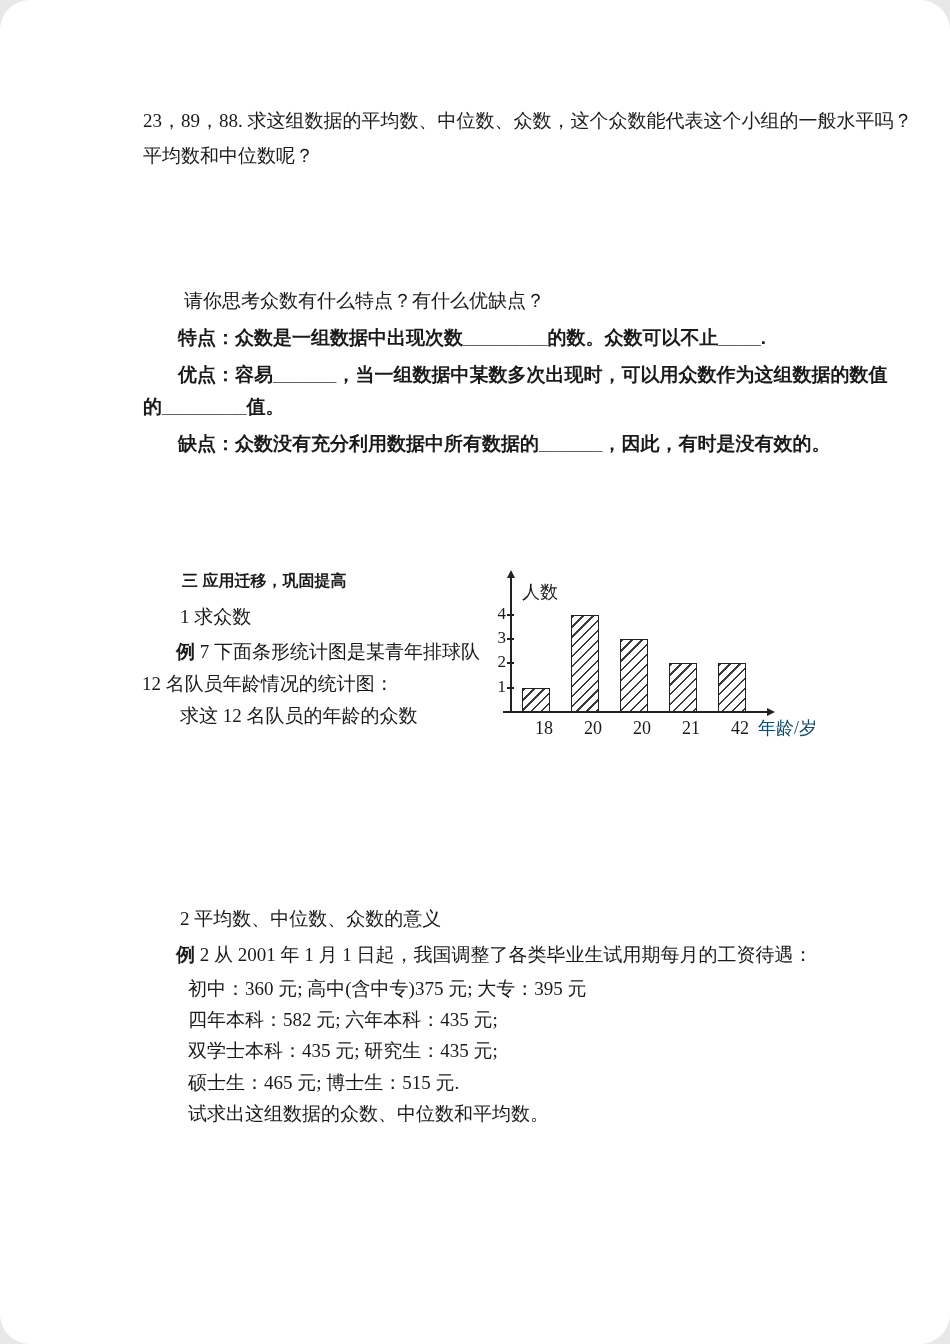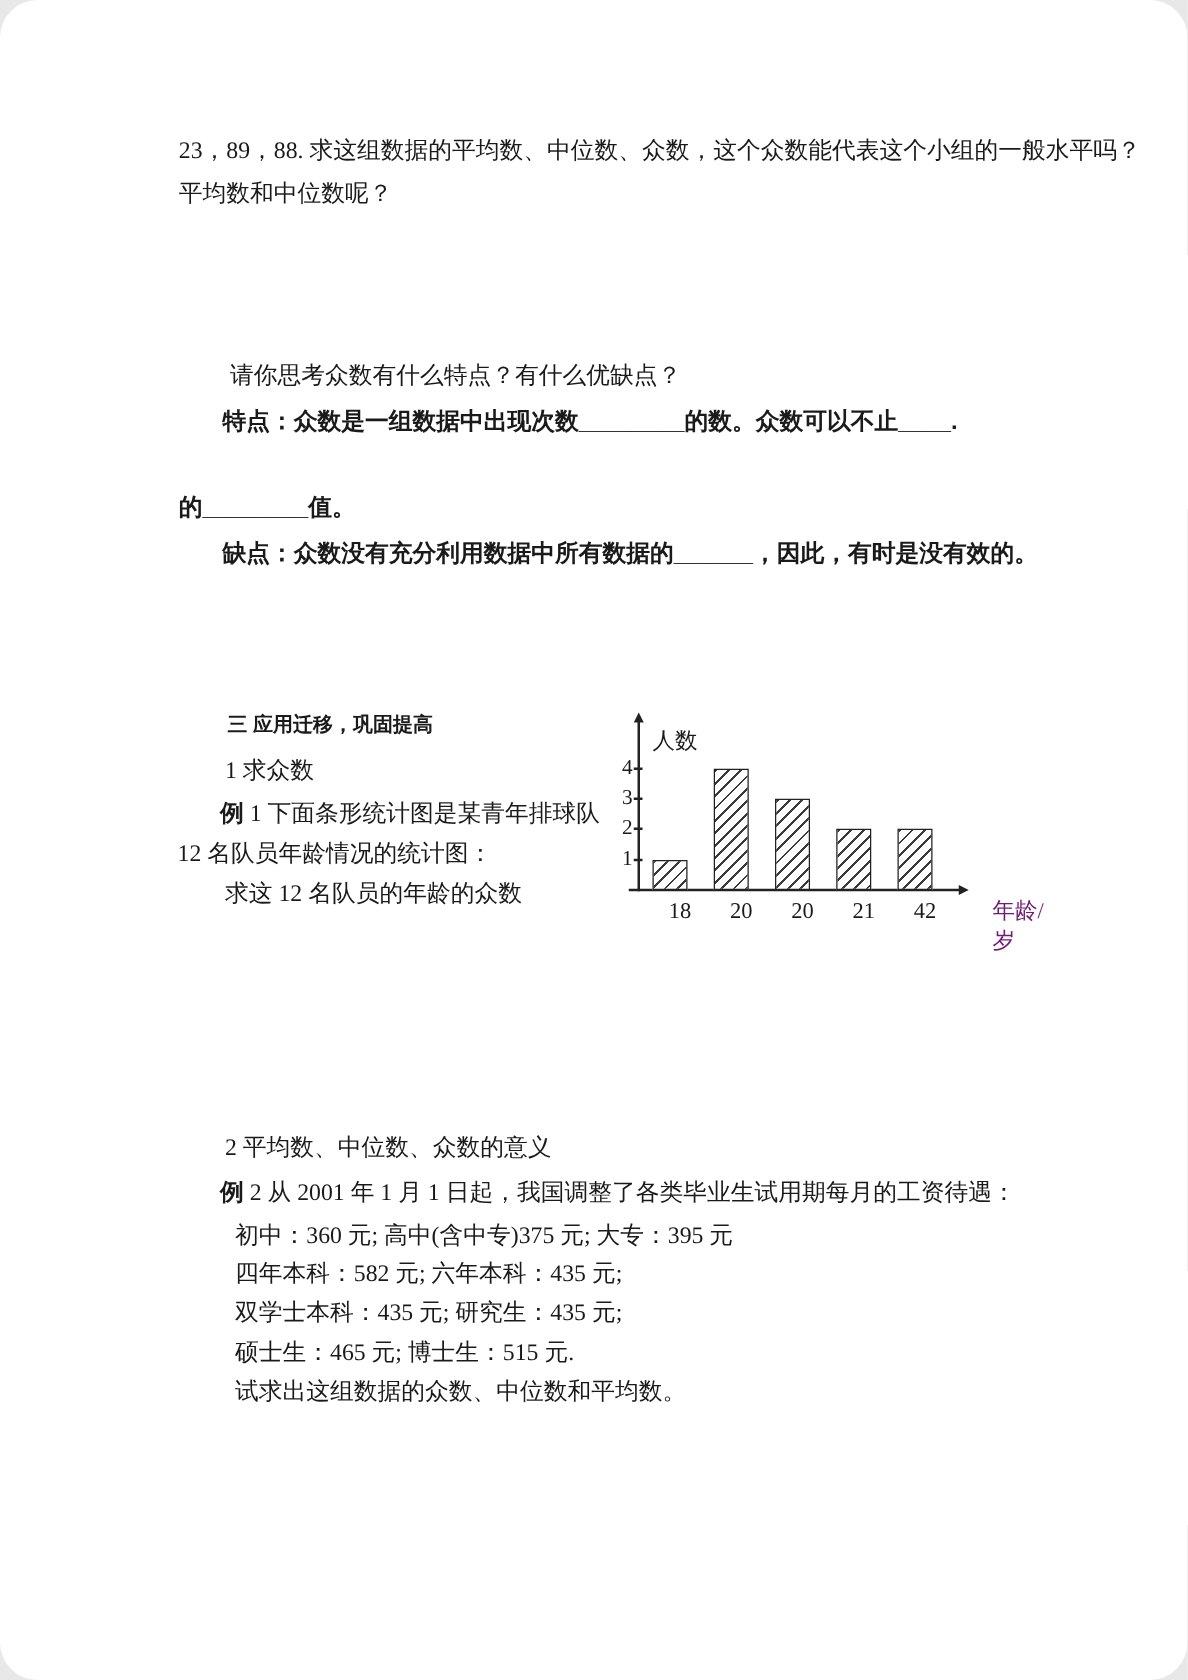--- a/index.html
+++ b/index.html
@@ -58,39 +58,40 @@
   .ylab{
     position:absolute;left:0;width:18px;text-align:right;
     font-size:17px;line-height:18px;color:#1a1a1a;
   }
   .ytick{position:absolute;width:7px;height:2px;background:#222;left:19px;}
   .xlab{
     position:absolute;width:34px;text-align:right;
     font-size:18px;line-height:20px;color:#1a1a1a;top:146px;
   }
   #ylabel{position:absolute;left:34px;top:8px;font-size:18px;color:#1a1a1a;}
-  #xlabel{position:absolute;left:270px;top:144px;font-size:18px;color:#701a75;margin-left:36px;}
+  #xlabel{position:absolute;left:270px;top:144px;font-size:18px;color:#0c4a6e;}
 </style>
 </head>
 <body>
 
 <div id="page">
 
   <div class="line" style="left:143px;top:110px">23，89，88. 求这组数据的平均数、中位数、众数，这个众数能代表这个小组的一般水平吗？</div>
   <div class="line" style="left:143px;top:145px">平均数和中位数呢？</div>
 
   <div class="line" style="left:184px;top:290px">请你思考众数有什么特点？有什么优缺点？</div>
   <div class="line bold" style="left:178px;top:327px">特点：众数是一组数据中出现次数________的数。众数可以不止____.</div>
+  <div class="line bold" style="left:178px;top:364px">优点：容易______，当一组数据中某数多次出现时，可以用众数作为这组数据的数值</div>
   <div class="line bold" style="left:143px;top:396px">的________值。</div>
   <div class="line bold" style="left:178px;top:433px">缺点：众数没有充分利用数据中所有数据的______，因此，有时是没有效的。</div>
 
   <div class="line bold" style="left:182px;top:570px;font-size:16px">三 应用迁移，巩固提高</div>
   <div class="line" style="left:180px;top:606px">1 求众数</div>
 
-  <div class="line" style="left:176px;top:641px"><span class="b-inline">例</span><span> 1 下面条形统计图是某青年排球队</span></div>
+  <div class="line" style="left:176px;top:641px"><span class="b-inline">例</span><span> 7 下面条形统计图是某青年排球队</span></div>
   <div class="line" style="left:142px;top:673px">12 名队员年龄情况的统计图：</div>
   <div class="line" style="left:180px;top:705px">求这 12 名队员的年龄的众数</div>
 
   <div id="chart">
     <div class="arrow-up"></div>
     <div id="y-axis" class="axis"></div>
     <div id="x-axis" class="axis"></div>
     <div class="arrow-right"></div>
     <div id="ylabel">人数</div>
     <div id="xlabel">年龄/岁</div>

